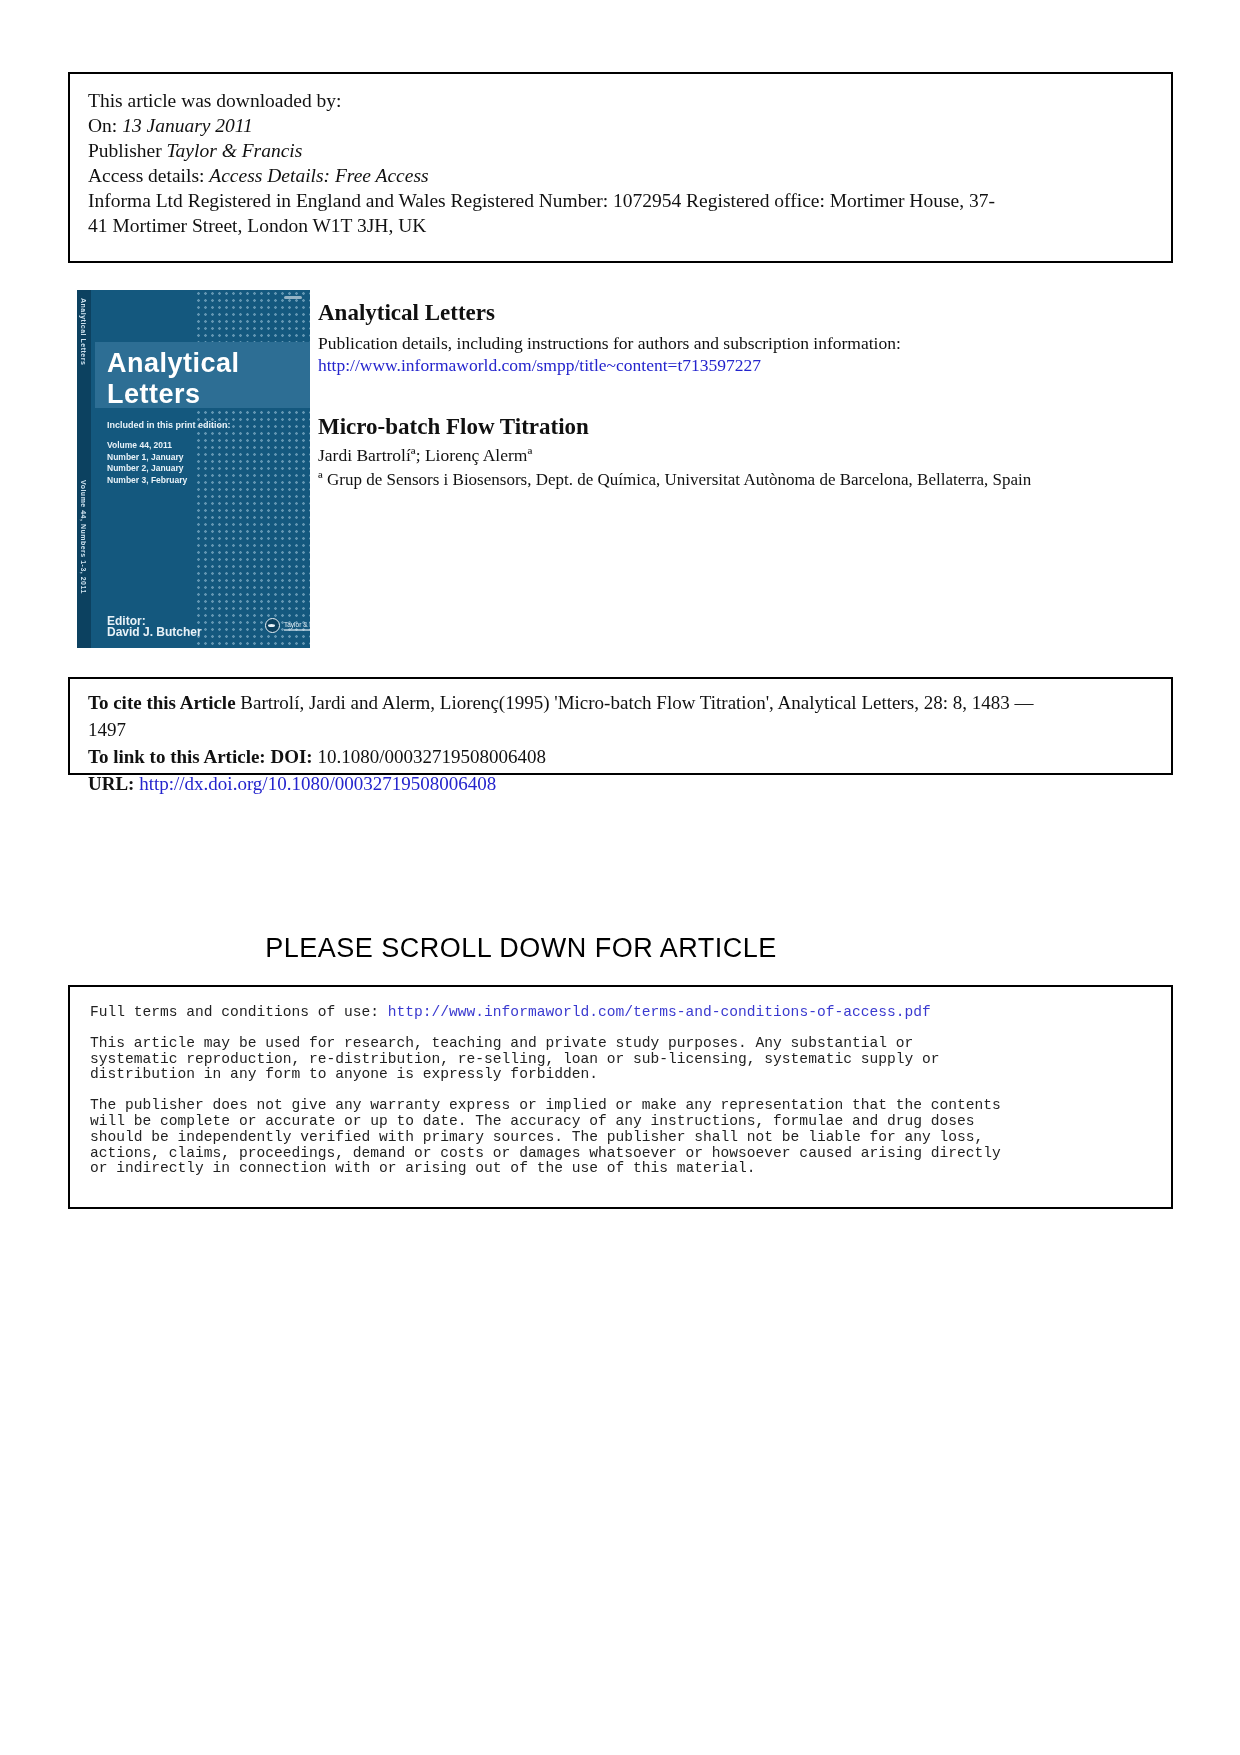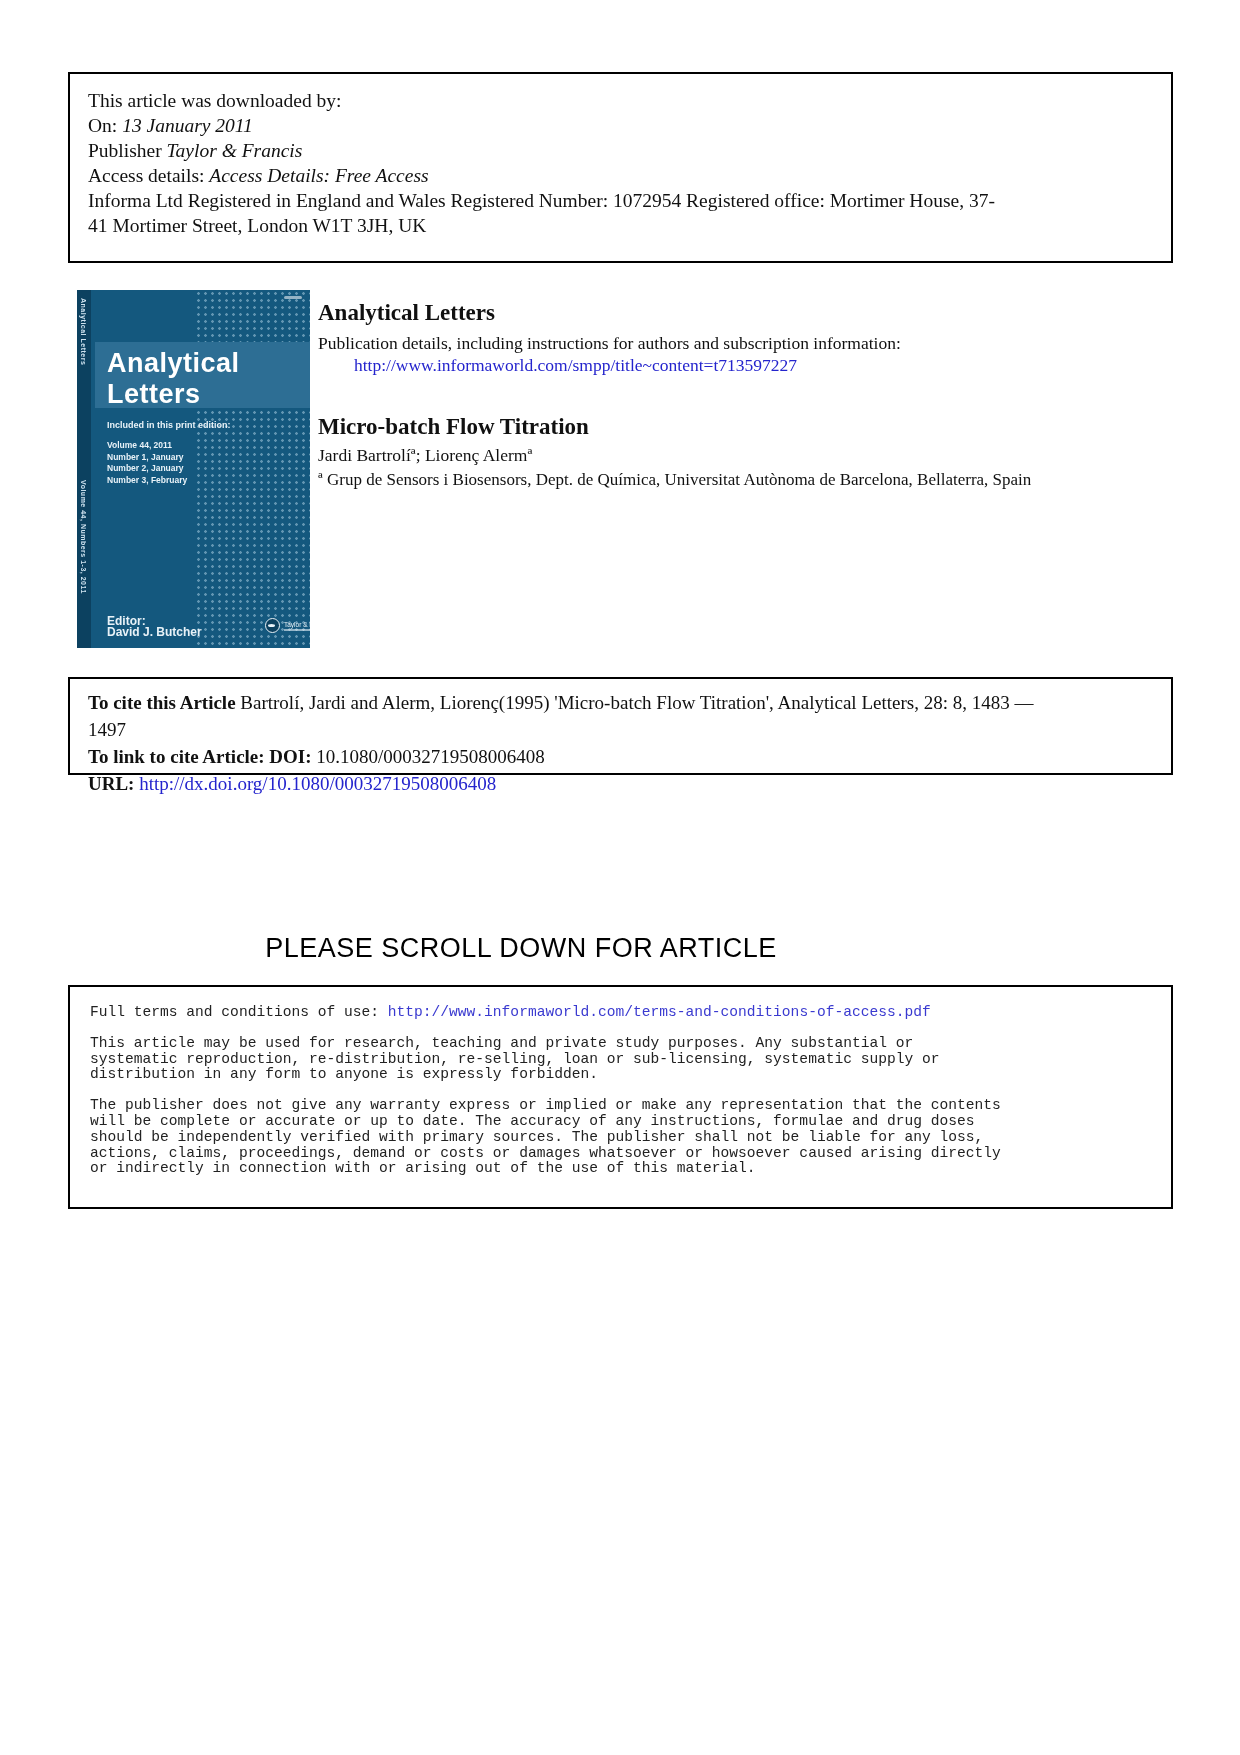--- a/index.html
+++ b/index.html
@@ -36,21 +36,21 @@
   .tf-logo { position:absolute; left:188px; top:328px; display:flex; align-items:center; gap:4px; }
   .tf-circle { width:15px; height:15px; border-radius:50%; border:1.5px solid #e8f2f8; background:#0c4160; position:relative; flex:0 0 auto; }
   .tf-circle::after { content:""; position:absolute; left:2px; top:4.5px; width:7px; height:3px; background:#e8f2f8; border-radius:50%; }
   .tf-text { color:#e8f2f8; font-family:"Liberation Sans",sans-serif; font-size:6.5px; line-height:7px; white-space:nowrap; }
   .tf-text .bar { display:block; width:26px; height:2px; background:rgba(232,242,248,0.6); margin-top:1px; }
 
   
   .rightcol { position:absolute; left:318px; top:300px; width:770px; }
   .jtitle { font-size:23px; font-weight:bold; line-height:26px; }
   .pubdetails { font-size:17.5px; line-height:22px; margin-top:6px; }
-  .jlink { font-size:17.5px; line-height:22px;margin-left:36px; }
+  .jlink { font-size:17.5px; line-height:22px; }
   a.blue { color:#2424cd; text-decoration:none; }
   .atitle { font-size:23px; font-weight:bold; line-height:26px; margin-top:38px; }
   .authors { font-size:17.5px; line-height:23px; margin-top:4px; }
   .affil { font-size:17px; line-height:22px; margin-top:2px; }
 
   
   .cite { left:68px; top:677px; width:1105px; height:98px; padding:10px 18px; font-size:19px; line-height:27px; }
   .cite p { white-space:pre-wrap; }
   .b { font-weight:bold; }
 
@@ -109,21 +109,21 @@
   <div class="pubdetails">Publication details, including instructions for authors and subscription information:</div>
   <div class="jlink"><a class="blue" href="#">http://www.informaworld.com/smpp/title~content=t713597227</a></div>
   <div class="atitle">Micro-batch Flow Titration</div>
   <div class="authors">Jardi Bartrolíª; Liorenç Alermª</div>
   <div class="affil">ª Grup de Sensors i Biosensors, Dept. de Química, Universitat Autònoma de Barcelona, Bellaterra, Spain</div>
 </div>
 
 <div class="box cite">
   <p><span class="b">To cite this Article</span><span> Bartrolí, Jardi and Alerm, Liorenç(1995) 'Micro-batch Flow Titration', Analytical Letters, 28: 8, 1483 —
 1497</span></p>
-  <p><span class="b">To link to cite Article: DOI:</span><span> 10.1080/00032719508006408</span></p>
+  <p><span class="b">To link to this Article: DOI:</span><span> 10.1080/00032719508006408</span></p>
   <p><span class="b">URL: </span><a class="blue" href="#">http://dx.doi.org/10.1080/00032719508006408</a></p>
 </div>
 
 <div class="banner">PLEASE SCROLL DOWN FOR ARTICLE</div>
 
 <div class="box terms">
   <p><span>Full terms and conditions of use: </span><a class="mono-blue" href="#">http://www.informaworld.com/terms-and-conditions-of-access.pdf</a></p>
   <p>This article may be used for research, teaching and private study purposes. Any substantial or
 systematic reproduction, re-distribution, re-selling, loan or sub-licensing, systematic supply or
 distribution in any form to anyone is expressly forbidden.</p>

